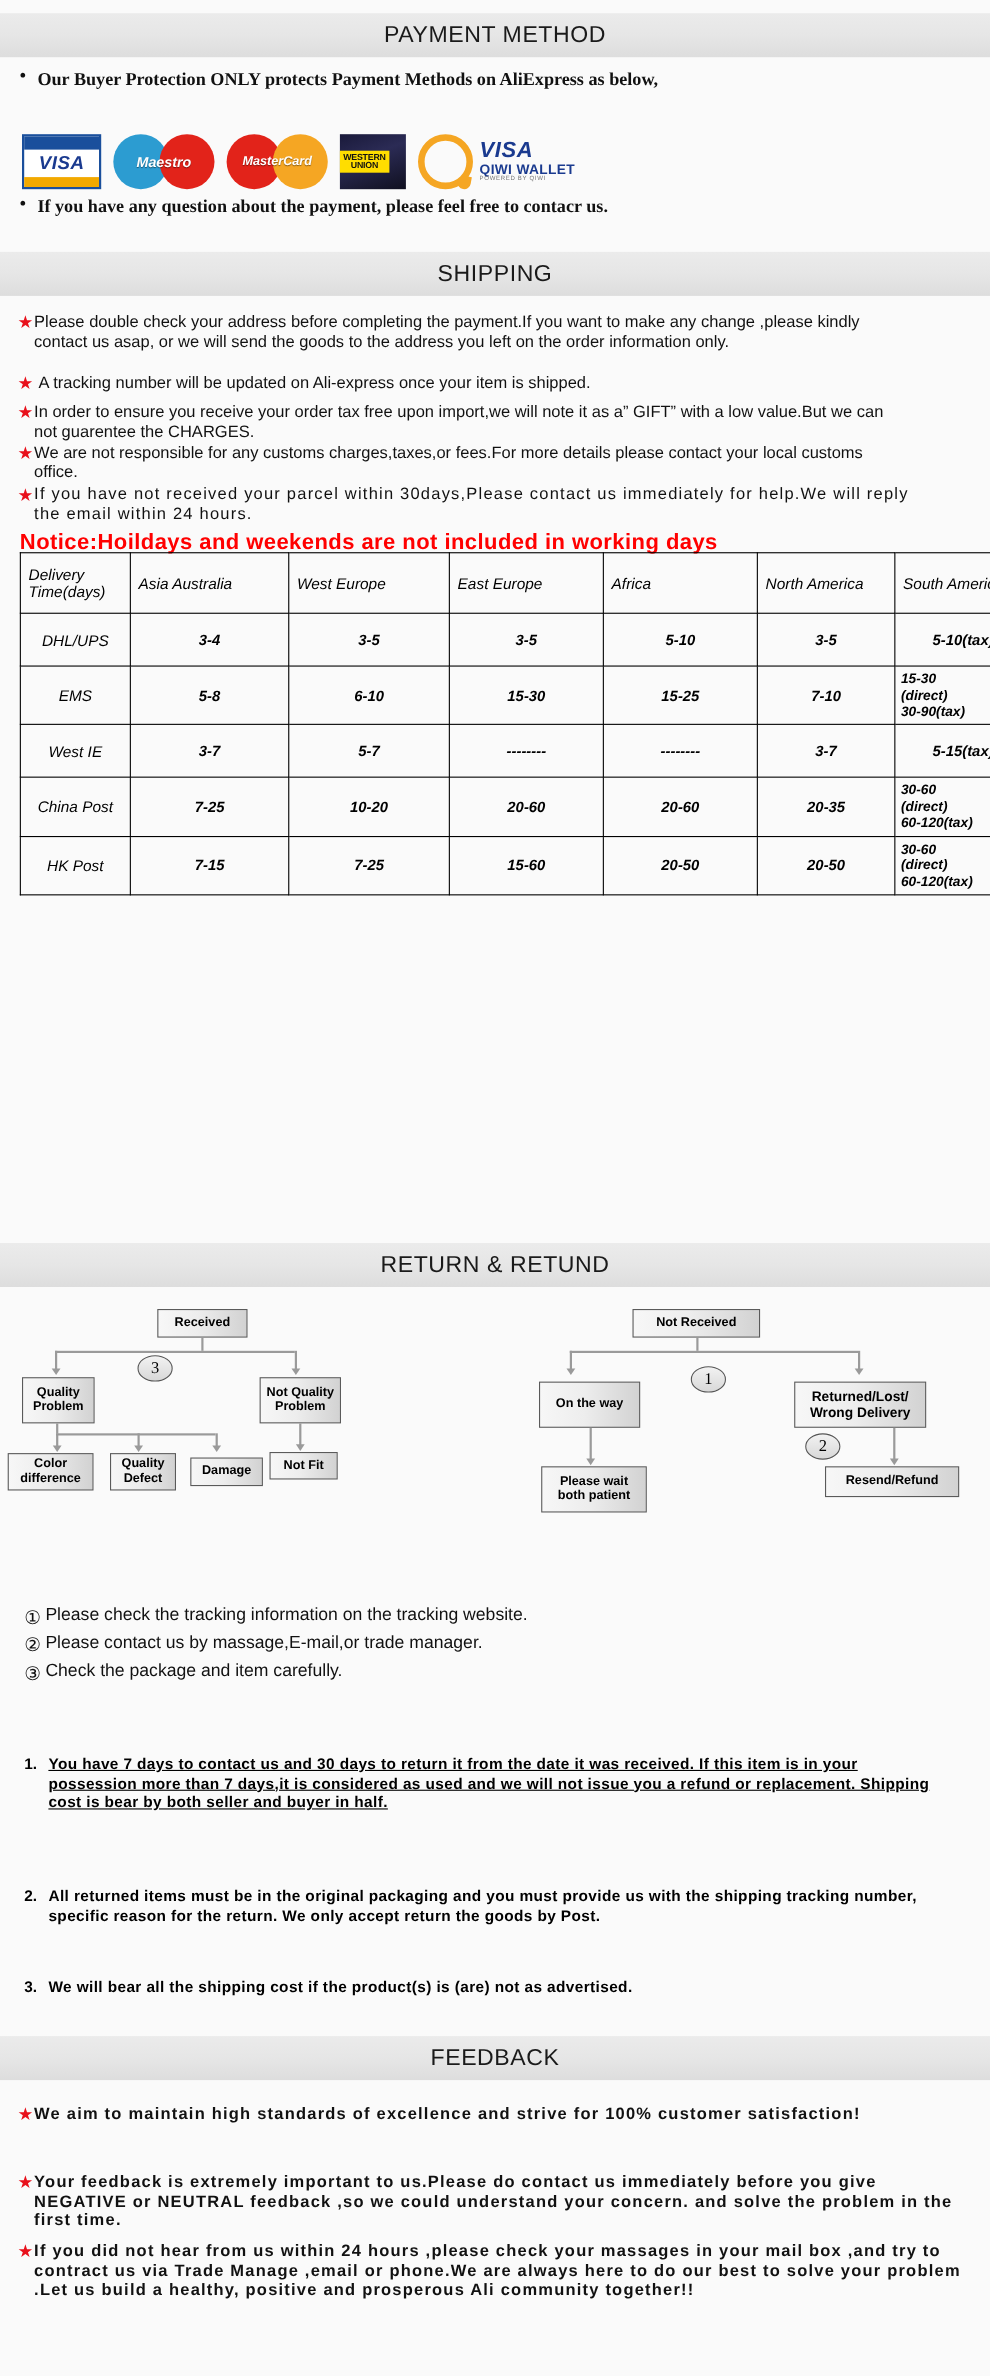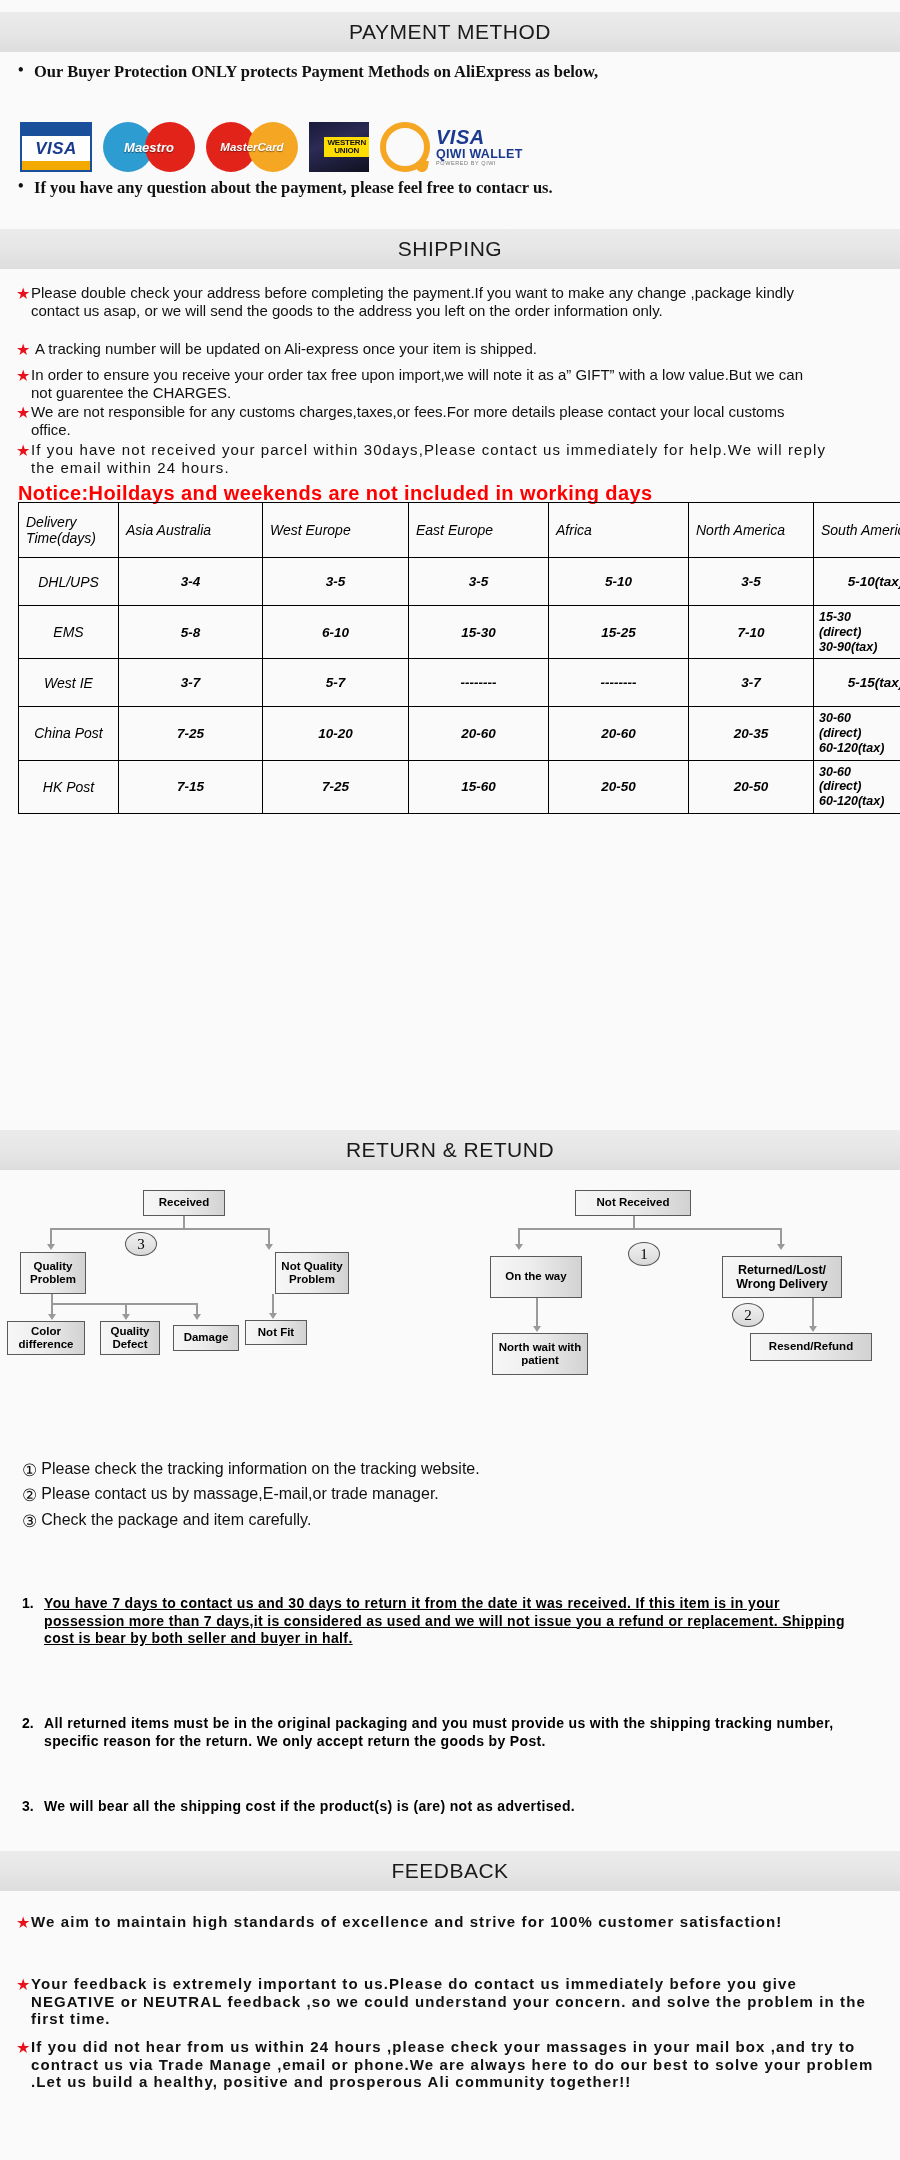--- a/index.html
+++ b/index.html
@@ -101,21 +101,21 @@
     color:#fff; font-size:13px;
     text-shadow: 0 1px 1px rgba(0,0,0,.45);
     z-index:3; white-space:nowrap;
   }
   .brandtext.small { font-size: 11.5px; }
 
   
   .logo-wu {
     width: 60px; height: 50px;
     background: linear-gradient(160deg,#1a1a3a 0%, #2b2b55 40%, #101020 100%);
-    align-items:center; justify-content:flex-end;
+    align-items:center; justify-content:flex-start;
   }
   .wu-plate {
     background:#ffdd00;
     padding:2px 3px;
     text-align:center;
     line-height:1.0;
     font-family:"Liberation Sans", sans-serif;
     font-weight:bold;
     font-size:8px;
     color:#111;
@@ -331,21 +331,21 @@
       <span>If you have any question about the payment, please feel free to contacr us.</span>
     </div>
   </div>
 
   <div class="banner" style="position:absolute;top:229px;left:0;width:900px;">
     <span>SHIPPING</span>
   </div>
 
   <div class="star-item" style="position:absolute;top:284px;left:0;width:866px;">
     <span class="star">★</span>
-    <span class="star-body" style="max-width:790px;">Please double check your address before completing the payment.If you want to make any change ,package kindly contact us asap, or we will send the goods to the address you left on the order information only.</span>
+    <span class="star-body" style="max-width:790px;">Please double check your address before completing the payment.If you want to make any change ,please kindly contact us asap, or we will send the goods to the address you left on the order information only.</span>
   </div>
 
   <div class="star-item" style="position:absolute;top:340px;left:0;width:866px;">
     <span class="star">★</span>
     <span class="star-body" style="padding-left:4px;">A tracking number will be updated on Ali-express once your item is shipped.</span>
   </div>
 
   <div class="star-item" style="position:absolute;top:366px;left:0;width:866px;">
     <span class="star">★</span>
     <span class="star-body" style="max-width:795px;">In order to ensure you receive your order tax free upon import,we will note it as a” GIFT” with a low value.But we can not guarentee the CHARGES.</span>
@@ -454,21 +454,21 @@
     <div class="node" style="left:143px;top:0;width:82px;height:26px;">Received</div>
     <div class="ln lnv" style="left:183px;top:26px;height:12px;"></div>
     <div class="ln lnh" style="left:50px;top:38px;width:218px;"></div>
     <div class="ln lnv" style="left:50px;top:38px;height:18px;"></div>
     <div class="ln lnv" style="left:268px;top:38px;height:18px;"></div>
     <div class="arrow" style="left:47px;top:54px;"></div>
     <div class="arrow" style="left:265px;top:54px;"></div>
     <div class="badge" style="left:125px;top:42px;">3</div>
 
     <div class="node" style="left:20px;top:62px;width:66px;height:42px;">Quality Problem</div>
-    <div class="node" style="left:236px;top:62px;width:74px;height:42px;margin-left:39px;">Not Quality Problem</div>
+    <div class="node" style="left:236px;top:62px;width:74px;height:42px;">Not Quality Problem</div>
 
     <div class="ln lnv" style="left:51px;top:104px;height:9px;"></div>
     <div class="ln lnh" style="left:51px;top:113px;width:145px;"></div>
     <div class="ln lnv" style="left:51px;top:113px;height:12px;"></div>
     <div class="ln lnv" style="left:125px;top:113px;height:12px;"></div>
     <div class="ln lnv" style="left:196px;top:113px;height:12px;"></div>
     <div class="arrow" style="left:48px;top:124px;"></div>
     <div class="arrow" style="left:122px;top:124px;"></div>
     <div class="arrow" style="left:193px;top:124px;"></div>
 
@@ -494,21 +494,21 @@
     <div class="node" style="left:40px;top:66px;width:92px;height:42px;">On the way</div>
     <div class="node" style="left:272px;top:66px;width:120px;height:42px;font-size:12.5px;">Returned/Lost/ Wrong Delivery</div>
 
     <div class="badge" style="left:282px;top:113px;">2</div>
 
     <div class="ln lnv" style="left:86px;top:108px;height:30px;"></div>
     <div class="arrow" style="left:83px;top:136px;"></div>
     <div class="ln lnv" style="left:362px;top:108px;height:30px;"></div>
     <div class="arrow" style="left:359px;top:136px;"></div>
 
-    <div class="node" style="left:42px;top:143px;width:96px;height:42px;">North wait with patient</div>
+    <div class="node" style="left:42px;top:143px;width:96px;height:42px;">Please wait both patient</div>
     <div class="node" style="left:252px;top:143px;width:122px;height:28px;margin-left:48px;">Resend/Refund</div>
   </div>
 
   <div class="circ-list" style="position:absolute;top:1460px;left:0;width:900px;">
     <div class="circ-row">
       <span class="circ-num">①</span>
       <span>Please check the tracking information on the tracking website.</span>
     </div>
     <div class="circ-row">
       <span class="circ-num">②</span>

